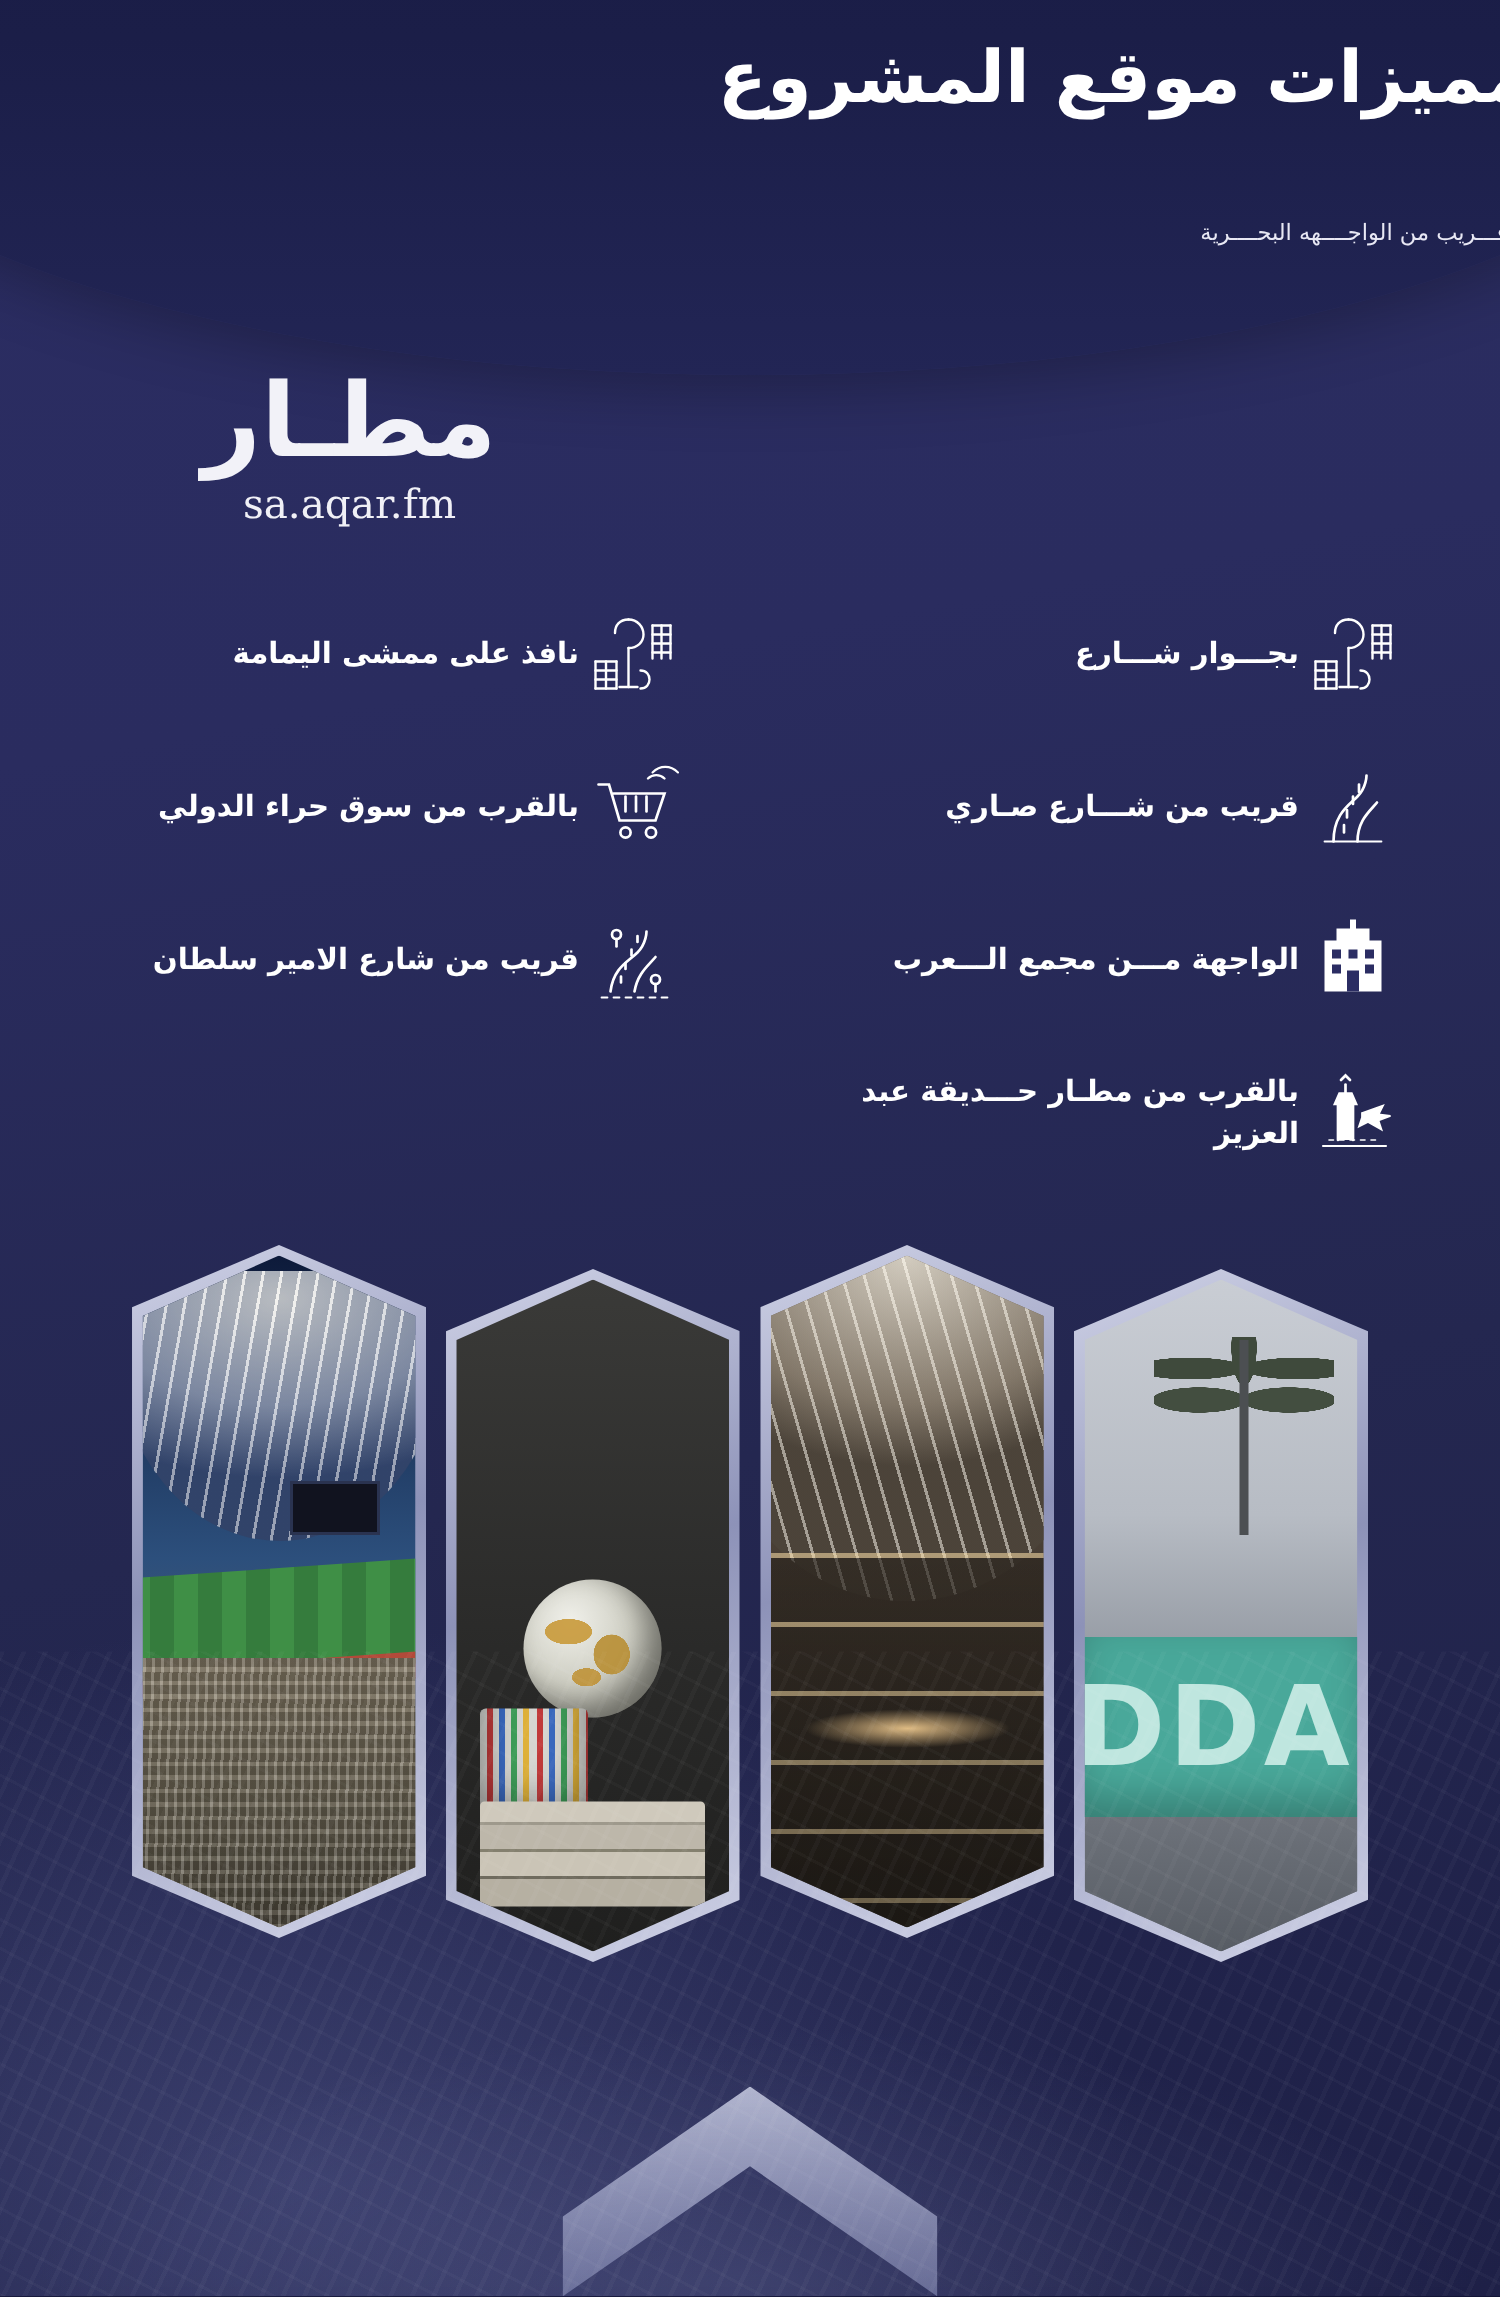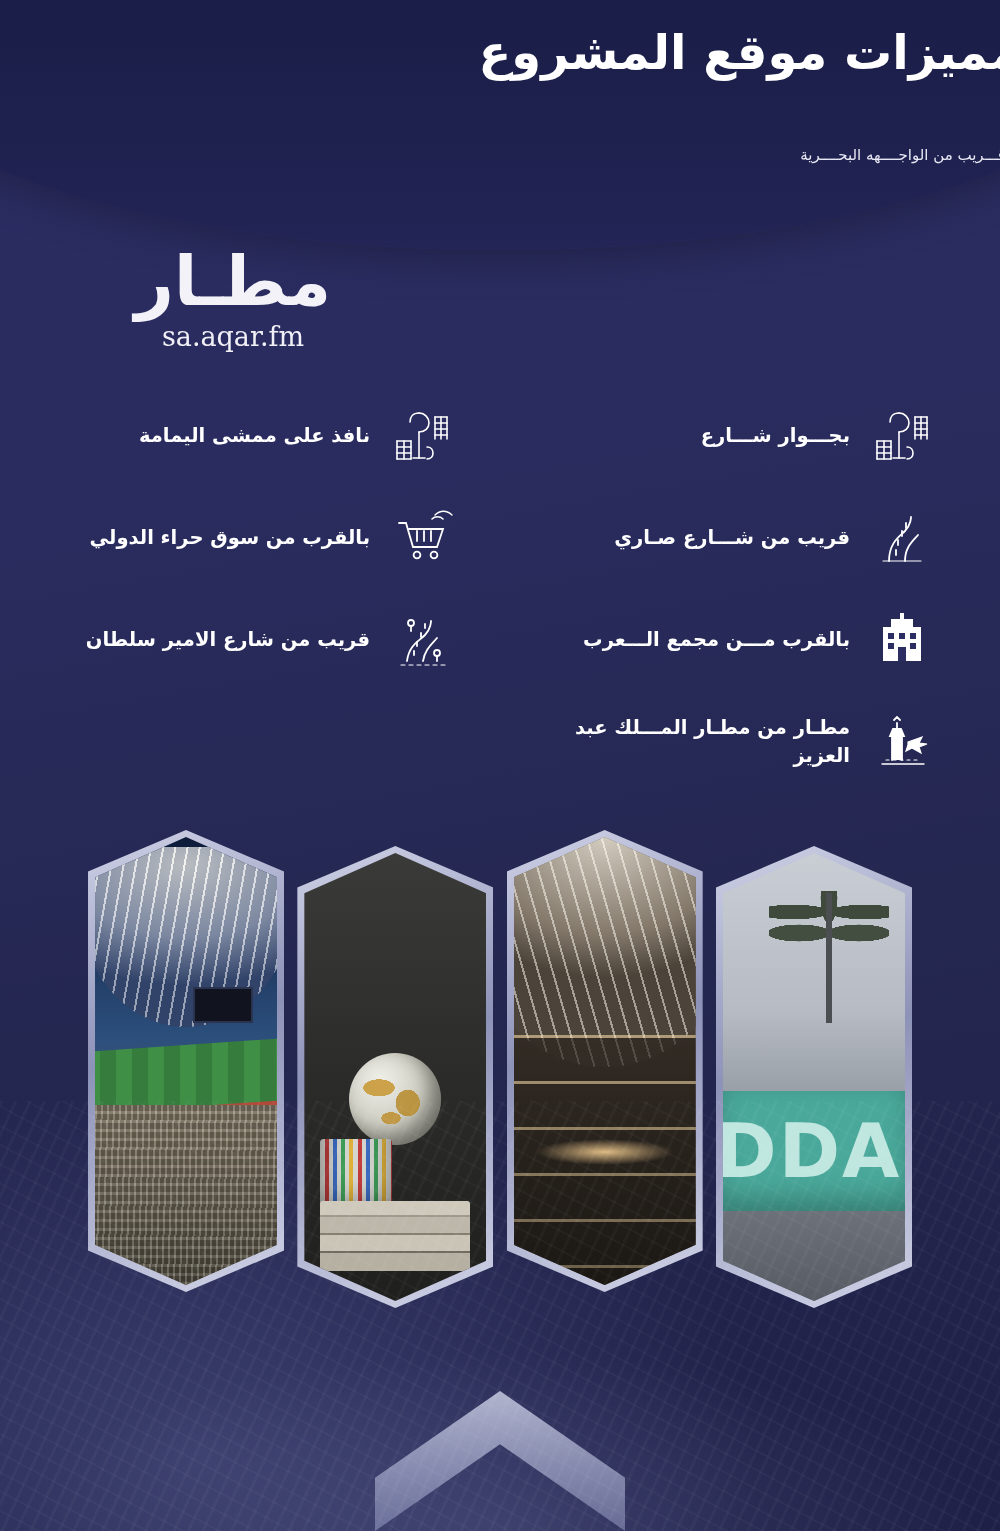--- a/index.html
+++ b/index.html
@@ -107,21 +107,20 @@
     right: 40px;
     display: grid;
     grid-template-columns: 1fr 1fr;
     column-gap: 40px;
     row-gap: 10px;
   }
   .feature {
     display: flex;
     align-items: center;
     justify-content: flex-start;
-    gap: 16px;
     min-height: 92px;
     padding: 0 22px;
   }
   .feature .icon {
     flex: 0 0 72px;
     width: 72px;
     height: 72px;
     display: flex;
     align-items: center;
     justify-content: center;
@@ -408,21 +407,21 @@
           <g fill="#2b2d63">
             <rect x="17" y="24" width="6" height="6"></rect>
             <rect x="28" y="24" width="6" height="6"></rect>
             <rect x="39" y="24" width="6" height="6"></rect>
             <rect x="17" y="34" width="6" height="6"></rect>
             <rect x="39" y="34" width="6" height="6"></rect>
             <rect x="27" y="38" width="8" height="14"></rect>
           </g>
         </svg>
       </span>
-      <span class="label">بالقرب مـــن مجمع الـــعرب</span>
+      <span class="label">الواجهة مـــن مجمع الـــعرب</span>
     </div>
 
     <div class="feature">
       <span class="icon">
         <svg width="62" height="62" viewBox="0 0 62 62" fill="none" stroke="#ffffff" stroke-width="1.8" stroke-linecap="round">
           <path d="M16 52c2-16 12-20 18-26s6-14 6-14"></path>
           <path d="M32 52c2-12 9-17 14-23"></path>
           <path d="M23 46v-4M26 37v-4M30 28v-4M34 19v-4"></path>
           <circle cx="20" cy="14" r="3"></circle>
           <path d="M20 17v5"></path>
@@ -439,21 +438,21 @@
         <svg width="64" height="64" viewBox="0 0 64 64" fill="none" stroke="#ffffff" stroke-width="1.8" stroke-linecap="round">
           <path d="M22 50V26h10v24" fill="#ffffff"></path>
           <path d="M20 26h14l-3-7h-8z" fill="#ffffff"></path>
           <path d="M27 19v-6"></path>
           <path d="M24 10l3-3 3 3"></path>
           <path d="M38 32l14-5-3 6 8 1-8 3 2 6-9-5-6 3 2-6z" fill="#ffffff" stroke-width="1.2"></path>
           <path d="M12 54h42" stroke-width="1.4"></path>
           <path d="M16 50h34" stroke-width="1.1" stroke-dasharray="3 4"></path>
         </svg>
       </span>
-      <span class="label">مطـار من مطـار المـــلك عبد العزيز</span>
+      <span class="label">بالقرب من مطـار حـــديقة عبد العزيز</span>
     </div>
 
 
   </div>
 
   <div class="photos">
 
     <div class="photo-frame">
       <div class="photo-inner ph-jeddah">
         <div class="frond"></div>

